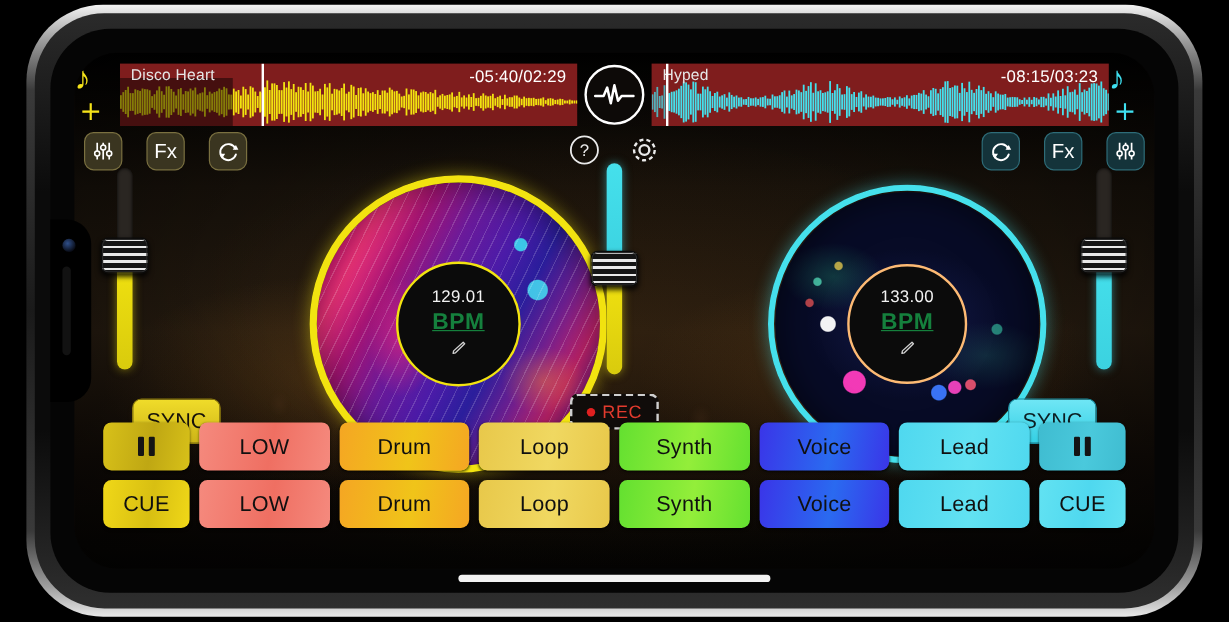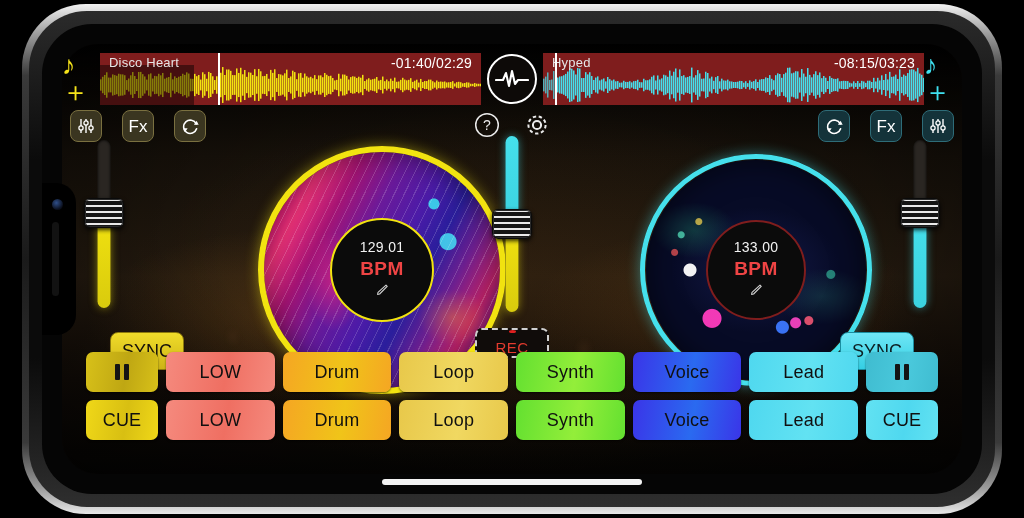--- a/index.html
+++ b/index.html
@@ -177,31 +177,31 @@
       radial-gradient(ellipse 120px 90px at 50% 50%, #141a4a, #070b26 70%),
       #05081c;
     box-shadow:inset 0 0 30px rgba(0,0,0,.6);
   }
   .bpm-hub{
     position:absolute;left:50%;top:50%;transform:translate(-50%,-50%);
     border-radius:50%;background:#0b0b0b;
     display:flex;flex-direction:column;align-items:center;justify-content:center;
   }
   #deck-left .bpm-hub{width:104px;height:104px;border:2px solid #f2e310;}
-  #deck-right .bpm-hub{width:100px;height:100px;border:2px solid #7f1d1d;}
+  #deck-right .bpm-hub{width:100px;height:100px;border:2px solid #fdba74;}
   .bpm-val{font-size:14px;color:#f2f2f2;letter-spacing:.3px;}
-  .bpm-lbl{font-size:19px;color:#ef4444;font-weight:bold;margin-top:3px;letter-spacing:.5px;}
+  .bpm-lbl{font-size:19px;color:#15803d;font-weight:bold;margin-top:3px;letter-spacing:.5px;text-decoration:underline;}
   .bpm-pencil{margin-top:3px;opacity:.9;}
 
   
   #recbtn{
     position:absolute;left:50%;transform:translateX(-50%);top:284px;
     width:74px;height:30px;border-radius:7px;
     border:2px dashed #cfcfcf;background:#100c0a;
-    display:flex;align-items:center;justify-content:center;gap:6px;z-index:20;flex-direction:column;
+    display:flex;align-items:center;justify-content:center;gap:6px;z-index:20;
   }
   .recdot{width:7px;height:7px;border-radius:50%;background:#e02020;}
   .rectxt{font-size:15px;color:#e33b2e;letter-spacing:.5px;}
 
   
   .syncbtn{
     position:absolute;top:288px;width:74px;height:38px;border-radius:8px;
     display:flex;align-items:center;justify-content:center;
     font-size:18px;color:#15110a;z-index:20;text-align:right;
   }
@@ -239,21 +239,21 @@
 
           <div id="topbar">
 
             <div class="deckwave">
               <div style="display:flex;align-items:center;height:54px;">
                 <div class="wv-addnote">
                   <span class="note y">♪＋</span>
                 </div>
                 <div class="wvbox">
                   <span class="wv-title">Disco Heart</span>
-                  <span class="wv-time">-01:40/02:29</span>
+                  <span class="wv-time">-05:40/02:29</span>
                   <svg class="wv-canvas" viewBox="0 0 400 40" preserveAspectRatio="none">
                     <g id="lw">
                         <rect x="0" y="14.333662839506173" width="1.5" height="11.332674320987653" fill="#f2e310" opacity="1"></rect>
                         <rect x="2" y="11.786528703703706" width="1.5" height="16.42694259259259" fill="#f2e310" opacity="1"></rect>
                         <rect x="4" y="10.000731604938272" width="1.5" height="19.998536790123456" fill="#f2e310" opacity="1"></rect>
                         <rect x="6" y="7.274715987654323" width="1.5" height="25.450568024691353" fill="#f2e310" opacity="1"></rect>
                         <rect x="8" y="12.587459629629631" width="1.5" height="14.825080740740738" fill="#f2e310" opacity="1"></rect>
                         <rect x="10" y="12.614473641975309" width="1.5" height="14.77105271604938" fill="#f2e310" opacity="1"></rect>
                         <rect x="12" y="9.423802469135804" width="1.5" height="21.15239506172839" fill="#f2e310" opacity="1"></rect>
                         <rect x="14" y="10.10962388888889" width="1.5" height="19.78075222222222" fill="#f2e310" opacity="1"></rect>

